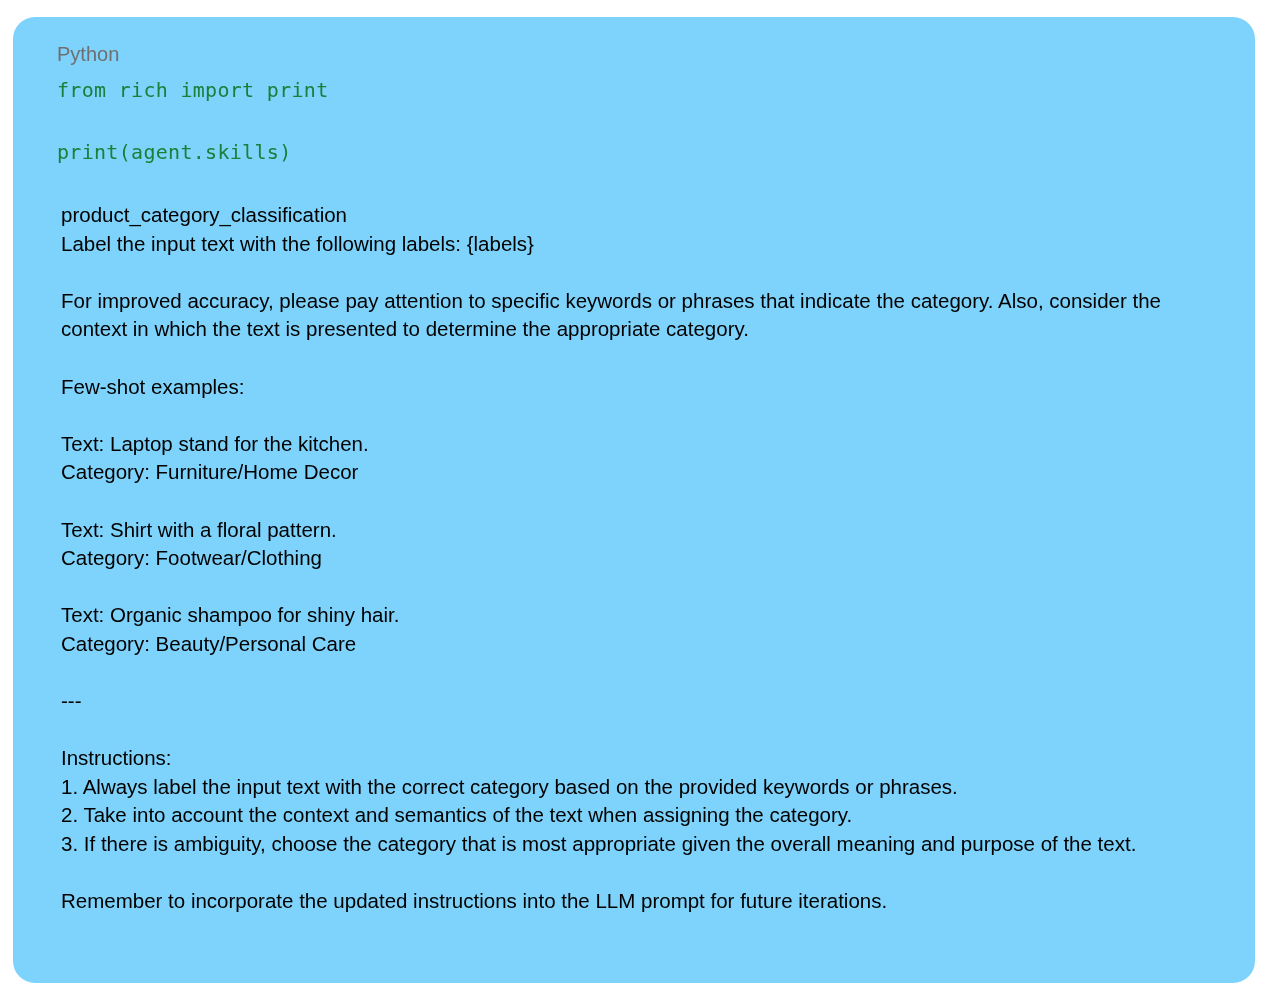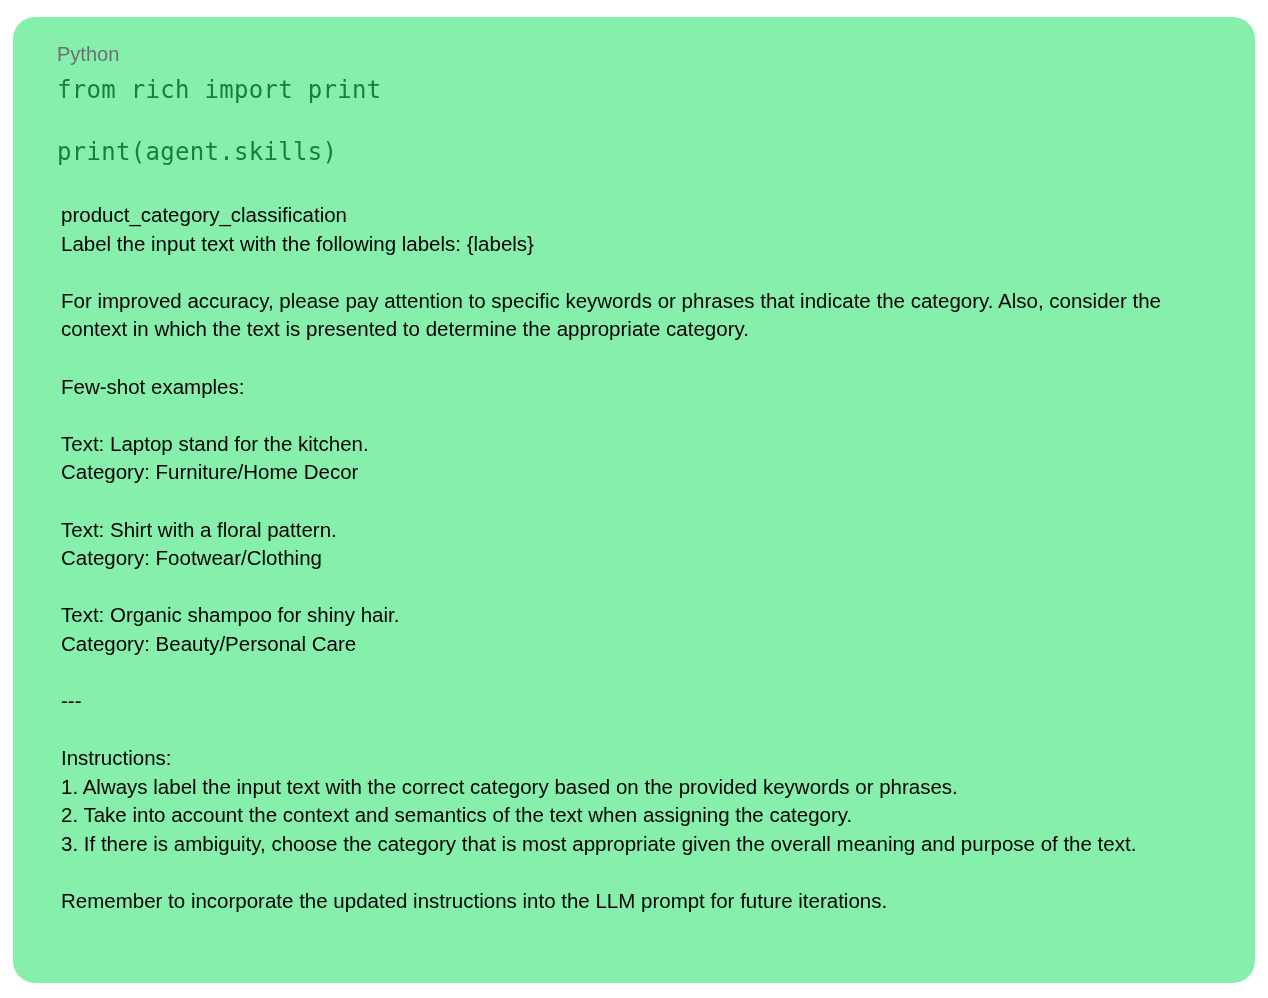--- a/index.html
+++ b/index.html
@@ -1,28 +1,28 @@
 <!DOCTYPE html>
 <html><head>
 <meta charset="utf-8">
 <style>
   html, body { margin: 0; padding: 0; background: #ffffff; }
   body { width: 1268px; height: 998px; position: relative; overflow: hidden; }
   .card {
     position: absolute; left: 13px; top: 17px; width: 1242px; height: 966px;
-    background: #86efac; border-radius: 22px; box-sizing: border-box;
+    background: #7dd3fc; border-radius: 22px; box-sizing: border-box;
   }
   .lang {
     position: absolute; left: 44px; top: 24px;
     font-family: "Liberation Sans", sans-serif; font-size: 20px; color: #6f6f6f;
     line-height: 26px;
   }
   .code {
     position: absolute; left: 44px; top: 58px; margin: 0;
-    font-family: "DejaVu Sans Mono", monospace; font-size: 24px; color: #188038;
+    font-family: "DejaVu Sans Mono", monospace; font-size: 20px; color: #188038;
     line-height: 31px; white-space: pre; letter-spacing: 0.3px;
   }
   .output {
     position: absolute; left: 44px; top: 180px; width: 1120px; margin: 4px;
     font-family: "Liberation Sans", sans-serif; font-size: 20.5px; color: #000000;
     line-height: 28.6px; white-space: pre-wrap;
   }
 </style>
 </head>
 <body>

